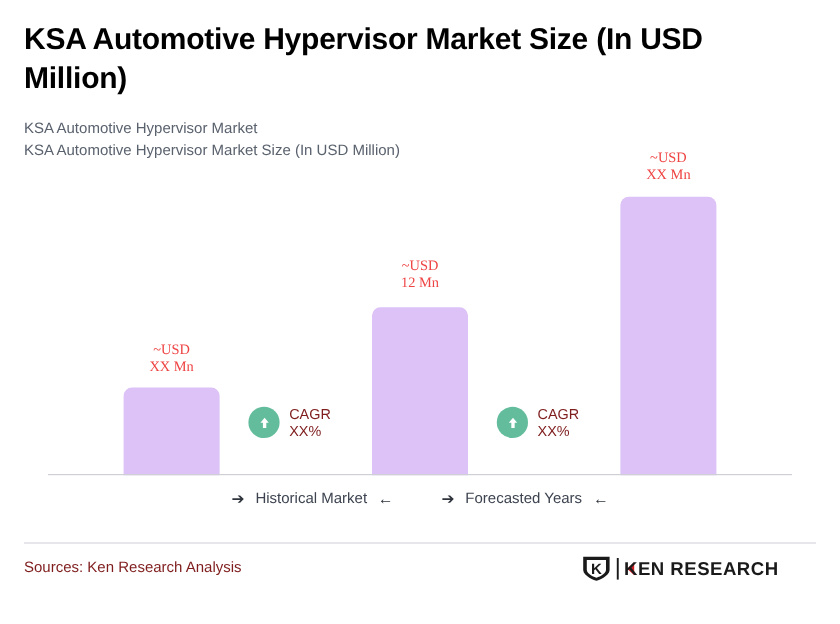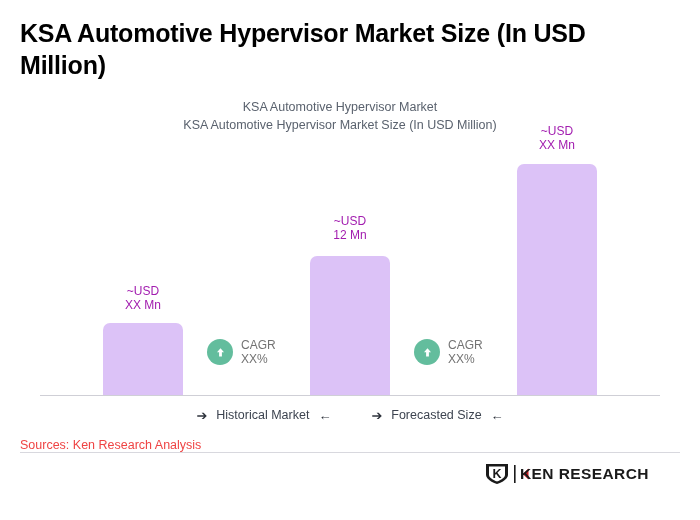--- a/index.html
+++ b/index.html
@@ -43,21 +43,20 @@
     position: absolute;
     left: 20px;
     top: 98px;
     width: 640px;
   }
   .subtitle-line {
     font-size: 12.5px;
     line-height: 18px;
     color: #5a626e;
     white-space: nowrap;
-    text-align: center;
   }
 
   
   .plot {
     position: absolute;
     left: 0;
     top: 0;
     width: 700px;
     height: 440px;
   }
@@ -74,22 +73,23 @@
     position: absolute;
     background: #dcc2f7;
     border-radius: 7px 7px 0 0;
   }
 
   .bar-label {
     position: absolute;
     text-align: center;
     font-size: 12px;
     line-height: 14px;
-    color: #a21caf;
-    white-space: nowrap;
+    color: #ef4444;
+    white-space: nowrap;
+    font-family: Liberation Serif, serif;
   }
   .bar-label span { display: block; }
 
   
   .cagr {
     position: absolute;
     display: flex;
     align-items: center;
     gap: 8px;
   }
@@ -100,21 +100,21 @@
     background: #63bd9d;
     display: flex;
     align-items: center;
     justify-content: center;
     flex: 0 0 auto;
   }
   .cagr-circle svg { display: block; }
   .cagr-text {
     font-size: 12px;
     line-height: 14px;
-    color: #737373;
+    color: #7f1d1d;
     white-space: nowrap;
   }
   .cagr-text span { display: block; }
 
   
   .periods {
     position: absolute;
     left: 0;
     top: 408px;
     width: 700px;
@@ -141,23 +141,23 @@
     position: absolute;
     left: 20px;
     top: 452px;
     width: 660px;
     height: 1px;
     background: #d8d8de;
   }
   .sources {
     position: absolute;
     left: 20px;
-    top: 438px;
+    top: 466px;
     font-size: 12.5px;
-    color: #ef4444;
+    color: #7f1d1d;
     white-space: nowrap;
   }
   .logo {
     position: absolute;
     left: 484px;
     top: 463px;
     display: flex;
     align-items: center;
     height: 22px;
   }
@@ -226,21 +226,21 @@
   </div>
 
   <div class="periods">
     <div class="period">
       <span class="arrow">➔</span>
       <span>Historical Market</span>
       <span class="arrow">←</span>
     </div>
     <div class="period">
       <span class="arrow">➔</span>
-      <span>Forecasted Size</span>
+      <span>Forecasted Years</span>
       <span class="arrow">←</span>
     </div>
   </div>
 
   <div class="footer-divider"></div>
   <div class="sources">Sources: Ken Research Analysis</div>
 
   <div class="logo">
     <svg width="172" height="22" viewBox="0 0 172 22" aria-hidden="true">
 

